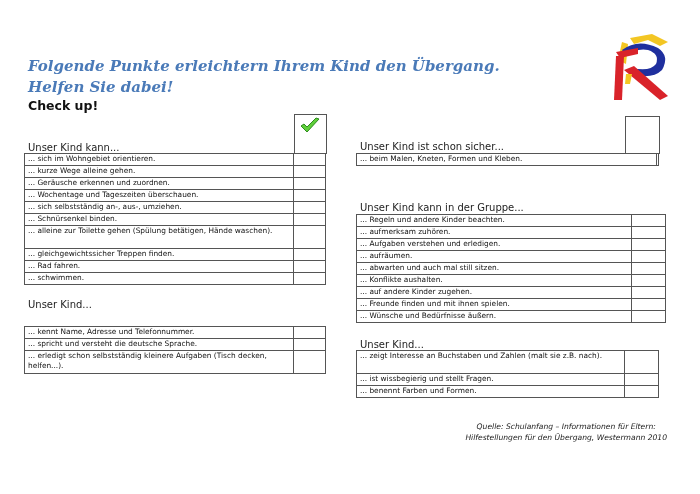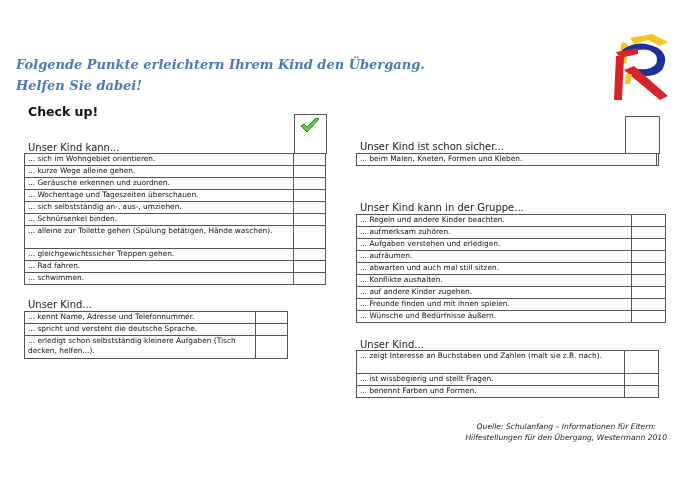--- a/index.html
+++ b/index.html
@@ -1,21 +1,21 @@
 <!DOCTYPE html>
 <html><head>
 <meta charset="utf-8">
 <style>
   html, body { margin:0; padding:0; background:#ffffff; }
   body { width:700px; height:494px; position:relative; overflow:hidden; font-family:"DejaVu Sans", sans-serif; color:#111; }
-  .intro { position:absolute; left:16px; font-family:"DejaVu Serif", serif; font-style:italic; font-weight:bold; color:#4a7ab8; font-size:13px; white-space:nowrap; }
+  .intro { position:absolute; left:28px; font-family:"DejaVu Serif", serif; font-style:italic; font-weight:bold; color:#4a7ab8; font-size:15px; white-space:nowrap; }
   #intro1 { top:57px; }
   #intro2 { top:78px; }
   .logo { position:absolute; left:608px; top:30px; width:68px; height:72px; }
-  .title { position:absolute; left:28px; top:104px; font-size:12.5px; font-weight:bold; color:#111; }
+  .title { position:absolute; left:28px; top:98px; font-size:12.5px; font-weight:bold; color:#111; }
   .section-head { position:absolute; font-size:10px; color:#222; white-space:nowrap; }
   .tbl { position:absolute; border-collapse:collapse; font-size:7.4px; }
   .tbl td { border:1px solid #555; padding:0 0 0 6px; vertical-align:top; line-height:10px; height:11px; }
   .tbl td.chk { padding:0; }
   .tbl td.txt { padding-left:3px; }
   .tbl .wrap2 { height:22px; }
   .hdrbox { position:absolute; border:1px solid #555; border-bottom:none; background:#fff; }
   .source { position:absolute; right:33px; top:421px; font-style:italic; font-size:7.6px; text-align:center; line-height:11px; color:#222; }
   .checkmark { position:absolute; left:299px; top:116px; width:22px; height:18px; }
 </style>
@@ -67,36 +67,36 @@
       </tr>
   <tr>
         <td class="txt">... Schnürsenkel binden.</td>
         <td class="chk"></td>
       </tr>
   <tr>
         <td class="txt wrap2">... alleine zur Toilette gehen (Spülung betätigen, Hände waschen).</td>
         <td class="chk"></td>
       </tr>
   <tr>
-        <td class="txt">... gleichgewichtssicher Treppen gehen.</td>
+        <td class="txt">... gleichgewichtssicher Treppen finden.</td>
         <td class="chk"></td>
       </tr>
   <tr>
         <td class="txt">... Rad fahren.</td>
         <td class="chk"></td>
       </tr>
   <tr>
         <td class="txt">... schwimmen.</td>
         <td class="chk"></td>
       </tr>
 </tbody>
   </table>
 
 <div class="section-head" style="left:28px; top:299px;">Unser Kind...</div>
-<table class="tbl" style="left:24px; top:311px; width:264px;">
+<table class="tbl" style="left:24px; top:326px; width:302px;">
   <tbody>
       <tr>
         <td class="txt">... kennt Name, Adresse und Telefonnummer.</td>
         <td class="chk" style="width:31px"></td>
       </tr>
   <tr>
         <td class="txt">... spricht und versteht die deutsche Sprache.</td>
         <td class="chk"></td>
       </tr>
   <tr>

